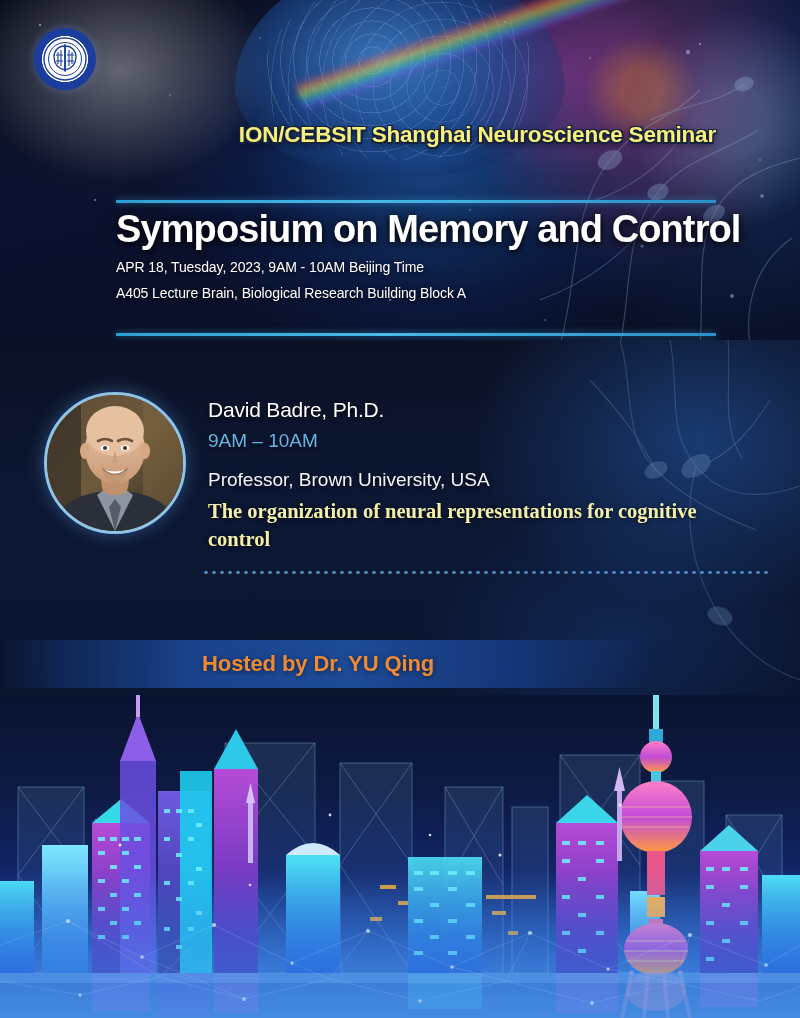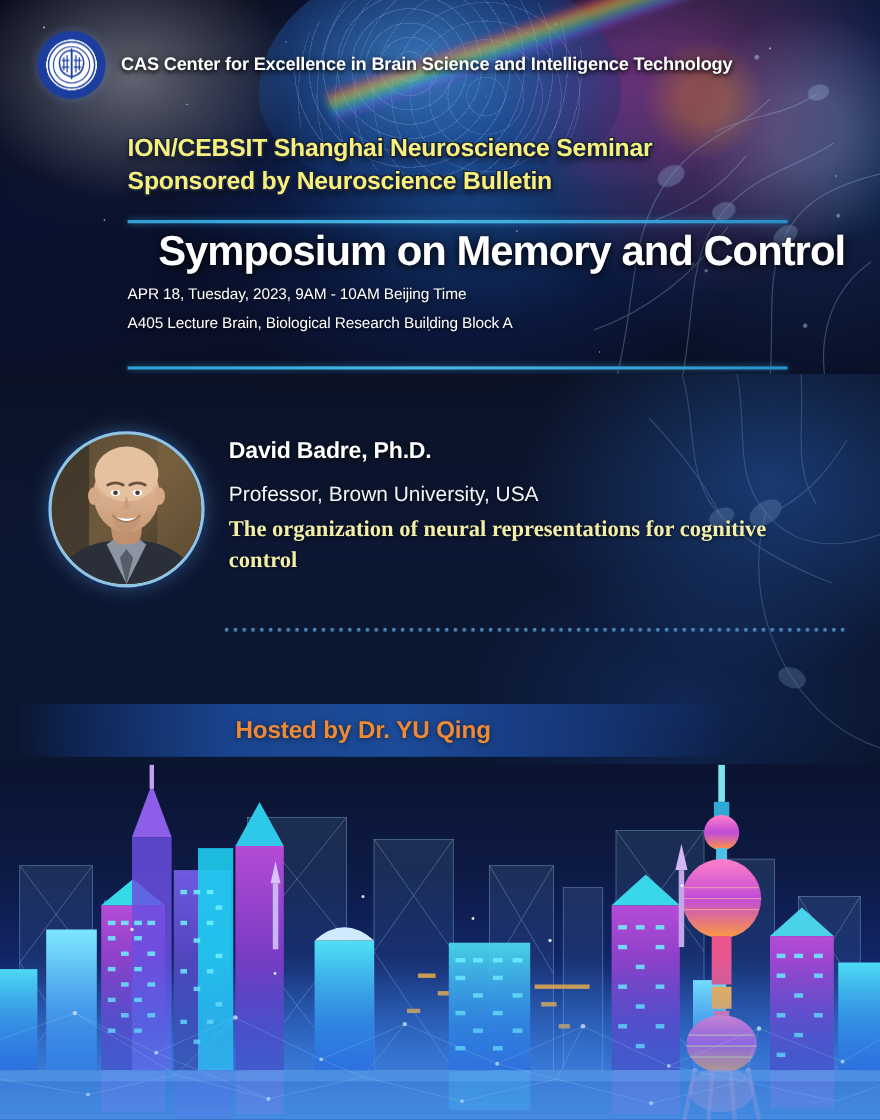--- a/index.html
+++ b/index.html
@@ -93,21 +93,21 @@
     position:relative; box-shadow:0 0 10px rgba(120,160,255,.35);
   }
   .logo-mark svg{ position:absolute; left:50%; top:50%; transform:translate(-50%,-50%); }
   .org-name{
     color:#fff; font-size:16.5px; font-weight:700; letter-spacing:-.15px; white-space:nowrap;
     text-shadow:0 1px 4px rgba(0,0,0,.85), 0 0 9px rgba(0,0,0,.6);
   }
 
   
   .seminar{
-    position:absolute; left:116px; top:120px; width:600px;
+    position:absolute; left:116px; top:120px; width:600px;text-align:right;
   }
   .seminar div{
     color:#f7f07a; font-size:22.5px; font-weight:800; line-height:1.33;
     letter-spacing:-.2px; white-space:nowrap;
     text-shadow:
       1.6px 1.6px 0 #17223f, -1.1px -1.1px 0 #17223f,
       1.6px -1.1px 0 #17223f, -1.1px 1.6px 0 #17223f,
       0 3px 7px rgba(0,0,0,.8);
   }
 
@@ -118,21 +118,20 @@
   }
   .rule.top{ top:200px; }
   .rule.bot{ top:333px; }
 
   
   .title-block{ position:absolute; left:116px; top:208px; width:680px; }
   .sym-title{
     color:#fff; font-size:38px; font-weight:700; line-height:1.12;
     letter-spacing:-.9px; white-space:nowrap;
     text-shadow:0 2px 7px rgba(0,0,0,.85), 0 0 16px rgba(0,0,0,.55);
-    text-align:center;
   }
   .sym-line{
     color:#fff; font-size:14px; font-weight:400; line-height:1.42;
     letter-spacing:-.1px; white-space:nowrap; margin-top:7px;
     text-shadow:0 1px 5px rgba(0,0,0,.85);
   }
 
   
   .mid-bg{
     position:absolute; left:0; top:340px; width:800px; height:365px;
@@ -148,21 +147,21 @@
     position:absolute; left:44px; top:392px; width:142px; height:142px; border-radius:50%;
     border:3px solid #8fc4e4;
     box-shadow:0 0 0 2px rgba(20,45,95,.85), 0 0 18px rgba(110,175,225,.38);
     overflow:hidden;
     background:linear-gradient(160deg,#6b5a42 0%, #4b3f2e 45%, #2e2b26 100%);
   }
   .portrait svg{ display:block; }
 
   .speaker{ position:absolute; left:208px; top:398px; width:560px; }
   .sp-name{
-    color:#fff; font-size:21px; font-weight:700; letter-spacing:-.2px;
+    color:#fff; font-size:21px; font-weight:400; letter-spacing:-.2px;
     text-shadow:0 1px 4px rgba(0,0,0,.8);
   }
   .sp-time{
     color:#63b7e6; font-size:19px; font-weight:400; margin-top:8px;
     text-shadow:0 1px 4px rgba(0,0,0,.7);
   }
   .sp-aff{
     color:#f2f5f9; font-size:19px; font-weight:400; margin-top:17px;
     text-shadow:0 1px 4px rgba(0,0,0,.75);
   }
@@ -174,21 +173,21 @@
   }
 
   .dots{
     position:absolute; left:202px; top:570px; width:566px; height:5px;
     background-image:radial-gradient(circle, #4f8fc4 0 1.6px, rgba(0,0,0,0) 1.9px);
     background-size:8px 5px; opacity:.95;
   }
 
   
   .host-band{
-    position:absolute; left:12px; top:640px; width:708px; height:48px;
+    position:absolute; left:0; top:640px; width:708px; height:48px;
     background:linear-gradient(90deg,
       rgba(12,26,62,0) 0%, rgba(20,52,118,.55) 9%,
       rgba(28,72,150,.92) 28%, rgba(30,78,158,.95) 50%,
       rgba(24,62,136,.80) 72%, rgba(14,32,74,.25) 92%, rgba(10,22,54,0) 100%);
     display:flex; align-items:center;
   }
   .host-text{
     margin-left:202px; color:#ef8a33; font-size:22px; font-weight:700;
     letter-spacing:-.1px; text-shadow:0 1px 5px rgba(0,0,0,.55);
   }
@@ -249,26 +248,24 @@
           <circle cx="22" cy="22" r="16.5" fill="none" stroke="#1b3d9e" stroke-width="1"></circle>
           <path d="M22 9 C15 9 11 14 11 20 C11 26 14 31 22 33 Z" fill="none" stroke="#1b3d9e" stroke-width="1.3"></path>
           <path d="M22 9 C29 9 33 14 33 20 C33 26 30 31 22 33 Z" fill="none" stroke="#1b3d9e" stroke-width="1.3"></path>
           <g stroke="#1b3d9e" stroke-width="1.1" fill="none">
             <path d="M15 15 L15 27 M18 13 L18 29 M26 13 L26 29 M29 15 L29 27"></path>
             <path d="M13 18 L20 18 M13 24 L20 24 M24 18 L31 18 M24 24 L31 24"></path>
           </g>
           <path d="M22 7 L22 35" stroke="#1b3d9e" stroke-width="1.1"></path>
         </svg>
       </div>
-      <div class="org-name">CAS Center for Excellence in Brain Science and Intelligence Technology</div>
     </div>
 
     <div class="seminar">
       <div>ION/CEBSIT Shanghai Neuroscience Seminar</div>
-      <div>Sponsored by Neuroscience Bulletin</div>
     </div>
 
     <div class="rule top"></div>
 
     <div class="title-block">
       <div class="sym-title">Symposium on Memory and Control</div>
       <div class="sym-line">APR 18, Tuesday, 2023, 9AM - 10AM Beijing Time</div>
       <div class="sym-line">A405 Lecture Brain, Biological Research Building Block A</div>
     </div>
 
@@ -339,20 +336,21 @@
         <path d="M56 74 q12 10 24 0 q-12 5 -24 0 Z" fill="#fff"></path>
         <path d="M56 74 q12 11 24 0" stroke="#9b6e52" stroke-width="1.6" fill="none" stroke-linecap="round"></path>
 
         <path d="M54 70 q14 18 28 0 q-4 18 -14 19 q-10 -1 -14 -19Z" fill="#b98d6b" opacity=".45"></path>
       </g>
     </svg>
   </div>
 
   <div class="speaker">
     <div class="sp-name">David Badre, Ph.D.</div>
+    <div class="sp-time">9AM – 10AM</div>
     <div class="sp-aff">Professor, Brown University, USA</div>
     <div class="sp-talk">The organization of neural representations for cognitive control</div>
   </div>
 
   <div class="dots"></div>
 
   <div class="host-band">
     <div class="host-text">Hosted by Dr. YU Qing</div>
   </div>
 

